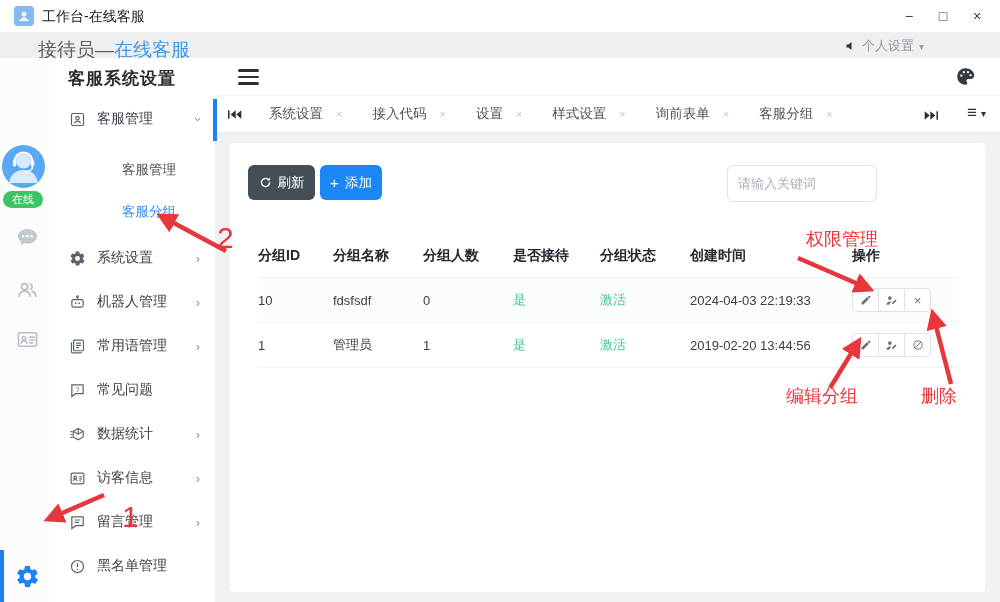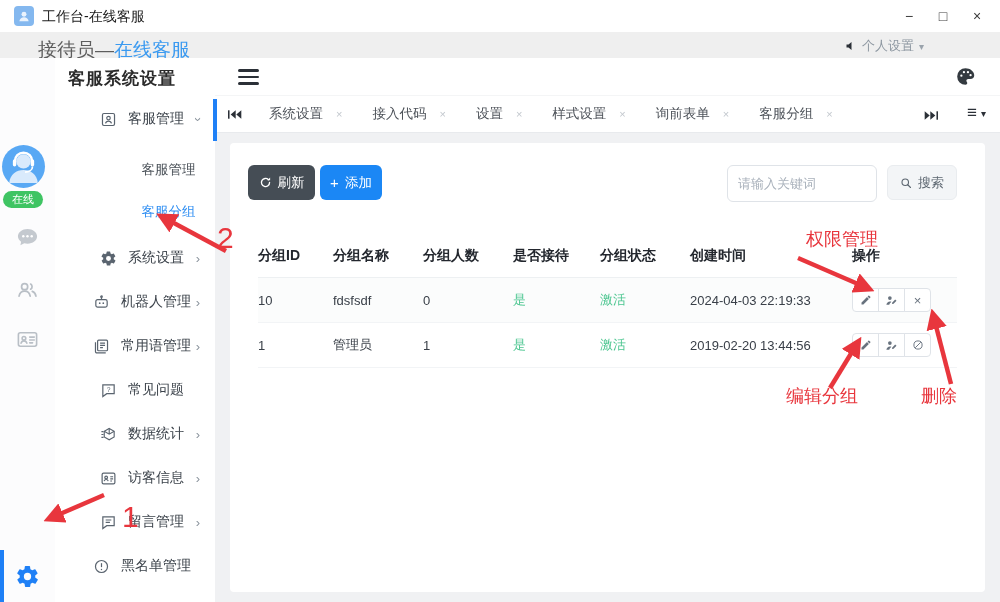--- a/index.html
+++ b/index.html
@@ -18,21 +18,21 @@
   .personal .caret{font-size:10px;color:#9aa3ac;}
   
   .rail{position:absolute;left:0;top:58px;width:55px;height:544px;background:#fcfcfd;border-right:1px solid #ededed;}
   .avatar{position:absolute;left:2px;top:87px;width:43px;height:43px;border-radius:50%;background:#58a8f4;overflow:hidden;}
   .status-badge{position:absolute;left:3px;top:133px;width:40px;height:17px;border-radius:9px;background:#3fc463;color:#fff;font-size:11px;display:flex;align-items:center;justify-content:center;}
   .rail-ic{position:absolute;left:0;width:55px;display:flex;justify-content:center;}
   .rail-indicator{position:absolute;left:0;top:492px;width:4px;height:58px;background:#1f80f6;}
   
   .menu{position:absolute;left:55px;top:58px;width:160px;height:544px;background:#fff;border-right:1px solid #ededed;}
   .menu-title{position:absolute;left:13px;top:9px;font-size:17px;font-weight:bold;color:#2a2a2a;letter-spacing:1px;}
-  .menu-item{position:absolute;left:0;width:160px;height:30px;display:flex;align-items:center;cursor:default;justify-content:center;}
+  .menu-item{position:absolute;left:0;width:160px;height:30px;display:flex;align-items:center;cursor:default;}
   .mi-icon{margin-left:13px;width:18px;height:18px;display:flex;align-items:center;justify-content:center;}
   .mi-label{margin-left:11px;font-size:14px;color:#3c434b;}
   .mi-label.subl{margin-left:67px;font-size:13.5px;color:#4a5158;}
   .mi-label.active{color:#2f8ef2;}
   .mi-chev{position:absolute;right:15px;font-size:13px;color:#8b949d;}
   .mi-chev.down{transform:rotate(90deg);}
   
   .main{position:absolute;left:215px;top:58px;width:785px;height:544px;background:#f0f1f3;}
   .topstrip{position:absolute;left:0;top:0;width:785px;height:37px;background:#fff;}
   .hamburger{position:absolute;left:23px;top:11px;width:21px;display:flex;flex-direction:column;gap:4px;}
@@ -333,27 +333,20 @@
               <path d="M19.5 12a7.5 7.5 0 1 1-2.1-5.2" fill="none" stroke="#fff" stroke-width="2.5" stroke-linecap="round"></path>
               <path d="M20.5 2.8v5h-5z" fill="#fff"></path>
             </svg>
           <span>刷新</span>
         </button>
         <button class="btn btn-add">
           <span class="plus">+</span>
           <span>添加</span>
         </button>
         <input class="search-input" type="text" placeholder="请输入关键词" style="">
-        <button class="btn btn-search">
-          <svg width="12" height="12" viewBox="0 0 24 24">
-              <circle cx="10.5" cy="10.5" r="6.5" fill="none" stroke="#5c6670" stroke-width="2.2"></circle>
-              <path d="M15.5 15.5L21 21" stroke="#5c6670" stroke-width="2.2" stroke-linecap="round"></path>
-            </svg>
-          <span>搜索</span>
-        </button>
       </div>
 
       <div class="tbl">
         <div class="t-row t-head">
           <div class="tc c1">分组ID</div>
           <div class="tc c2">分组名称</div>
           <div class="tc c3">分组人数</div>
           <div class="tc c4">是否接待</div>
           <div class="tc c5">分组状态</div>
           <div class="tc c6">创建时间</div>

